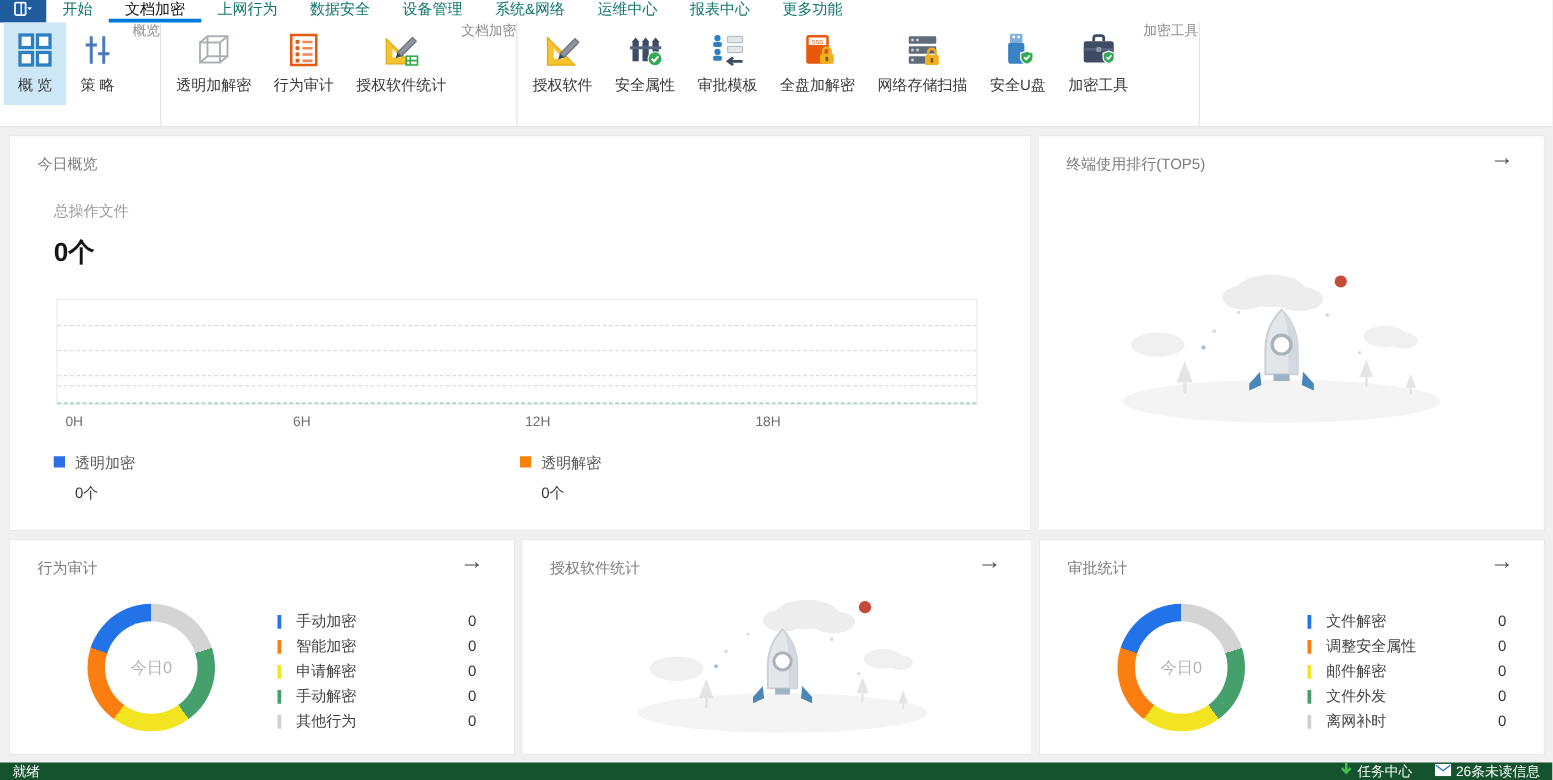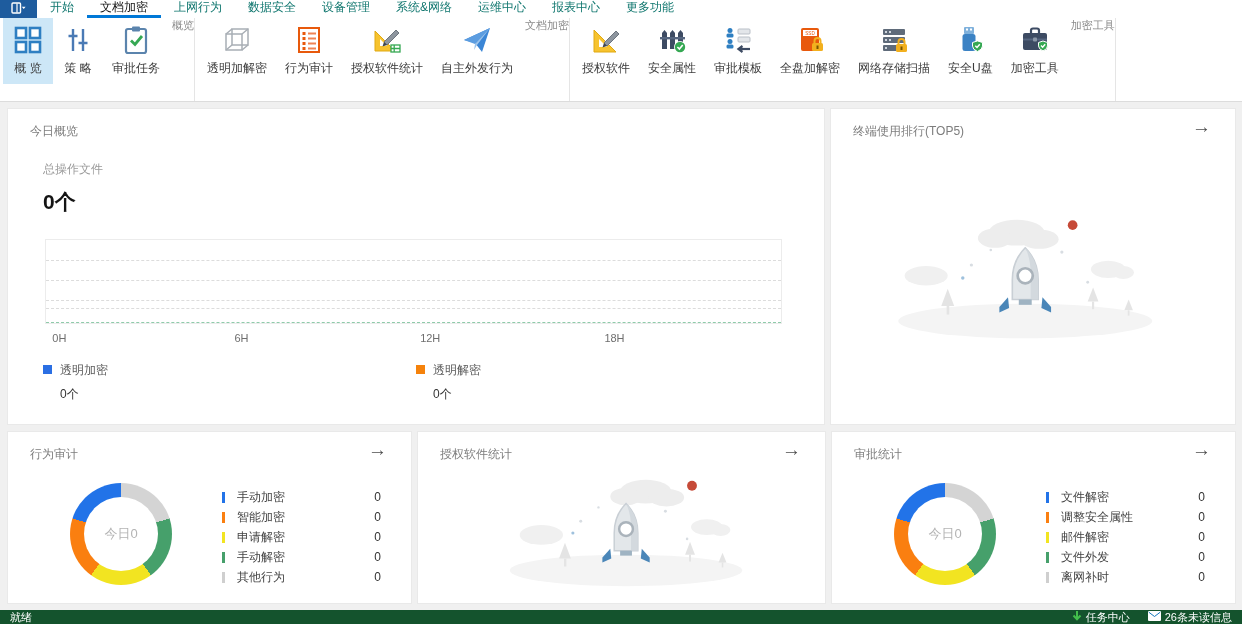--- a/index.html
+++ b/index.html
@@ -124,30 +124,20 @@
       </div>
       <div class="ritem">
         <span class="ricon">
           <svg width="30" height="30" viewBox="0 0 30 30" fill="none" stroke="#4a7ab5" stroke-width="2.4">
               <path d="M10 4v22M20 4v22"></path>
               <path d="M5.5 11h9M15.5 18h9"></path>
             </svg>
         </span>
         <span>策 略</span>
       </div>
-      <div class="ritem">
-        <span class="ricon">
-          <svg width="30" height="30" viewBox="0 0 30 30">
-              <rect x="5" y="4" width="20" height="24" rx="2" fill="#fff" stroke="#5b84ad" stroke-width="2.2"></rect>
-              <rect x="11" y="1.5" width="8" height="5" rx="1" fill="#5b84ad"></rect>
-              <path d="M10 15.5l4 4 7-8.5" fill="none" stroke="#35a853" stroke-width="2.8"></path>
-            </svg>
-        </span>
-        <span>审批任务</span>
-      </div>
     </div>
     <div class="glabel">概览</div>
   </div>
 
   <div class="rgroup">
     <div class="ritems">
       <div class="ritem">
         <span class="ricon">
           <svg width="30" height="30" viewBox="0 0 30 30" fill="none" stroke="#a8aeb5" stroke-width="1.5">
               <rect x="4" y="9" width="16" height="16"></rect>
@@ -181,30 +171,20 @@
               <path d="M8 21v-7l7 7z" fill="#fff"></path>
               <path d="M12 17L24 5l3 3-12 12z" fill="#8d959e" stroke="#6d757e"></path>
               <path d="M12 17l-1.5 4.5L15 20z" fill="#3e454d"></path>
               <g fill="#fff" stroke="#35a853" stroke-width="1.3">
                 <rect x="19" y="20" width="9" height="7"></rect>
                 <path d="M19 23.5h9M22.2 20v7"></path>
               </g>
             </svg>
         </span>
         <span>授权软件统计</span>
-      </div>
-      <div class="ritem">
-        <span class="ricon">
-          <svg width="30" height="30" viewBox="0 0 30 30">
-              <path d="M2 15L28 3l-8 24-7-9z" fill="#3b86d6"></path>
-              <path d="M2 15l11 4L28 3z" fill="#5c9de0"></path>
-              <path d="M28 3L13 19l-1 6 3-5z" fill="#9cc3ea"></path>
-            </svg>
-        </span>
-        <span>自主外发行为</span>
       </div>
     </div>
     <div class="glabel">文档加密</div>
   </div>
 
   <div class="rgroup">
     <div class="ritems">
       <div class="ritem">
         <span class="ricon">
           <svg width="30" height="30" viewBox="0 0 30 30">

